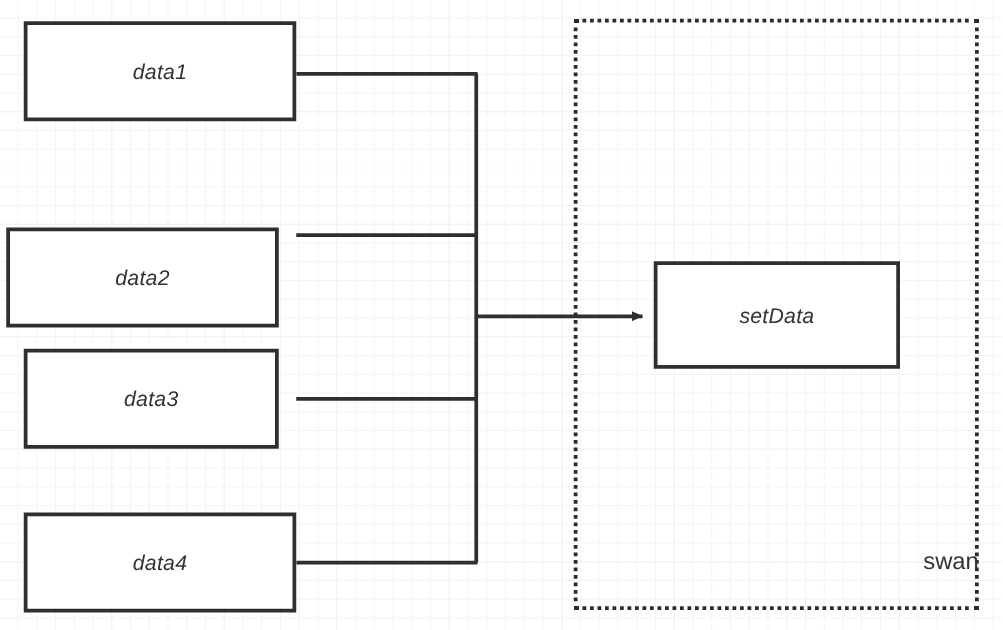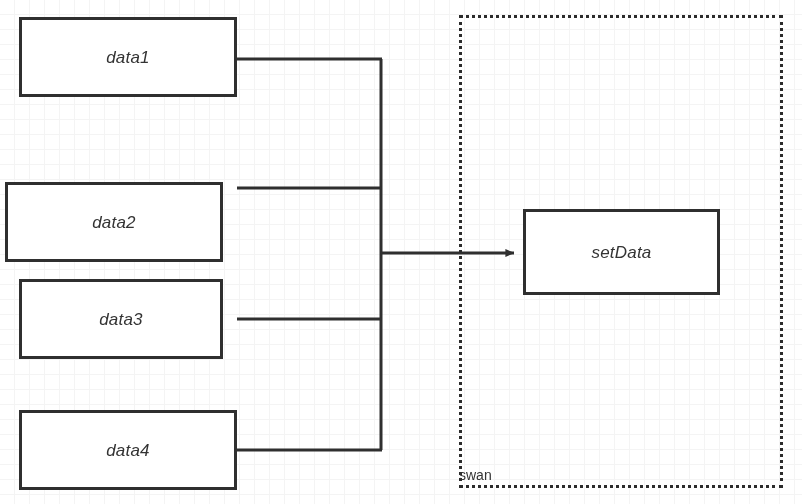--- a/index.html
+++ b/index.html
@@ -47,26 +47,25 @@
     white-space: nowrap;
   }
   .group-box {
     position: absolute;
     box-sizing: border-box;
     border: 3px dotted #2b2b2b;
     background: transparent;
   }
   .group-label {
     position: absolute;
-    font-size: 14px;
+    font-size: 19px;
     color: #333333;
     white-space: nowrap;
-    text-align: left;
+    text-align: right;
     line-height: 1;
-    margin-top: 28px;
   }
   .edge-layer {
     position: absolute;
     left: 0;
     top: 0;
     width: 802px;
     height: 504px;
     pointer-events: none;
   }
 </style>

